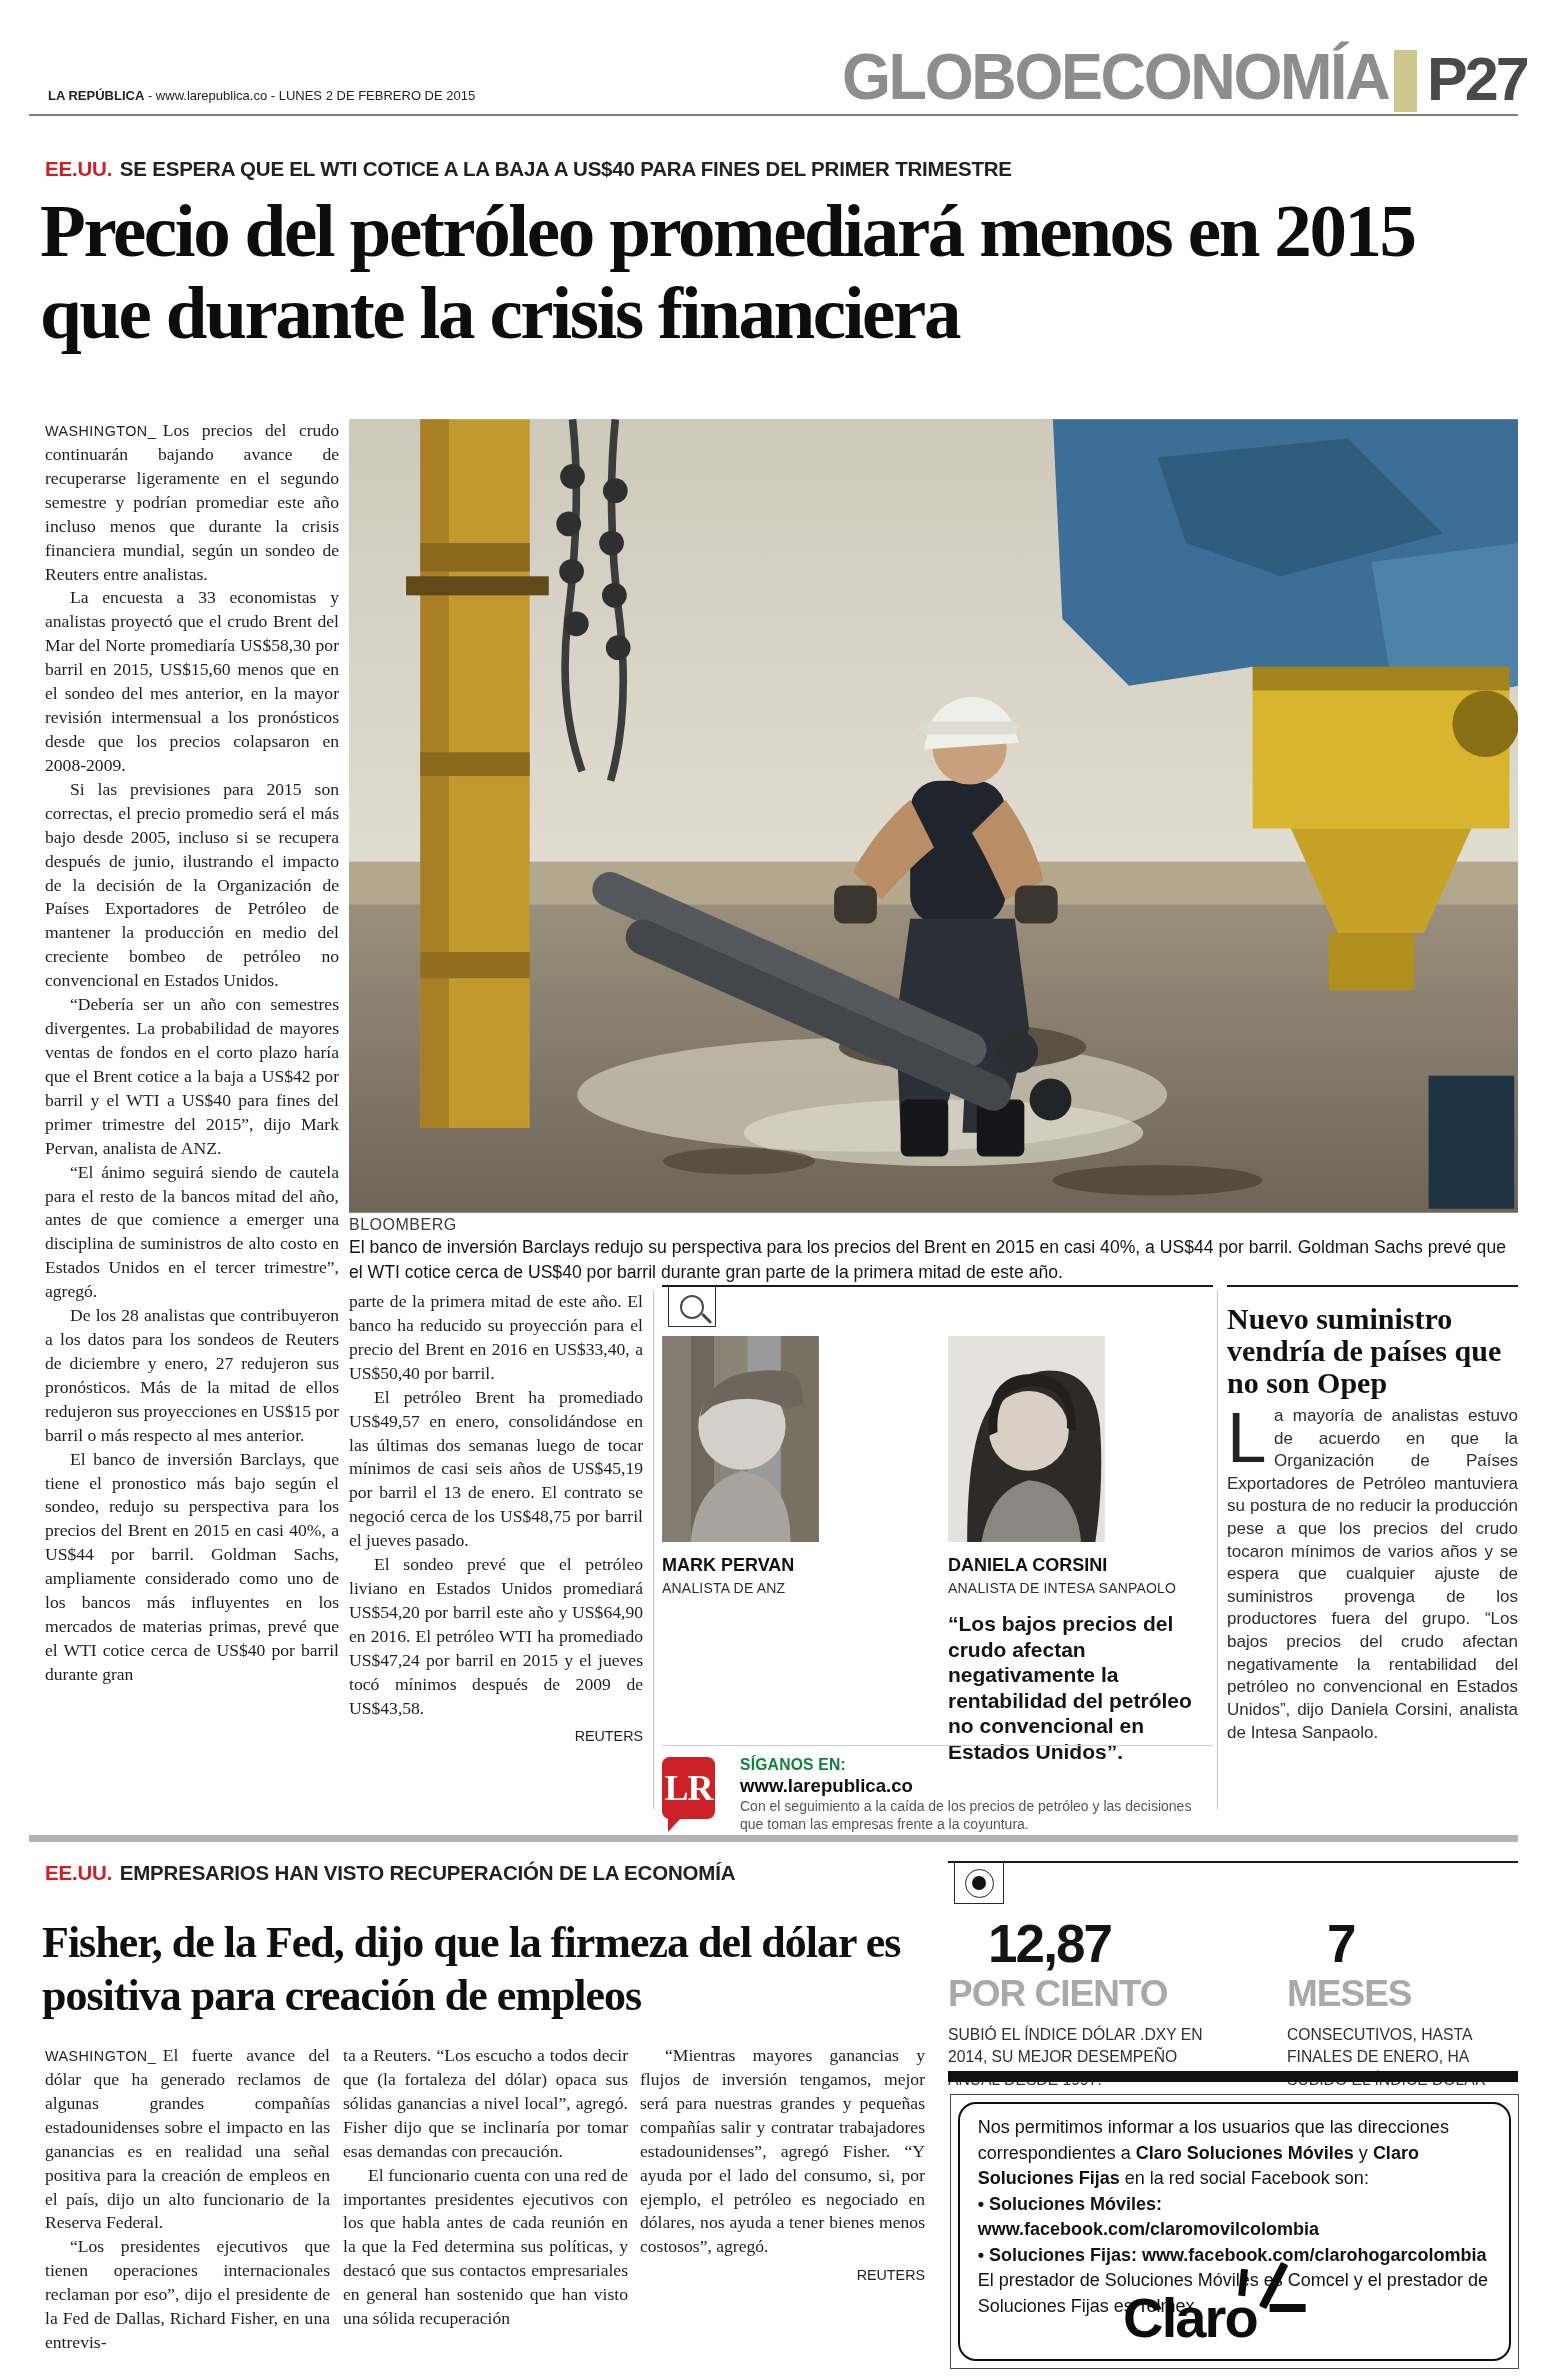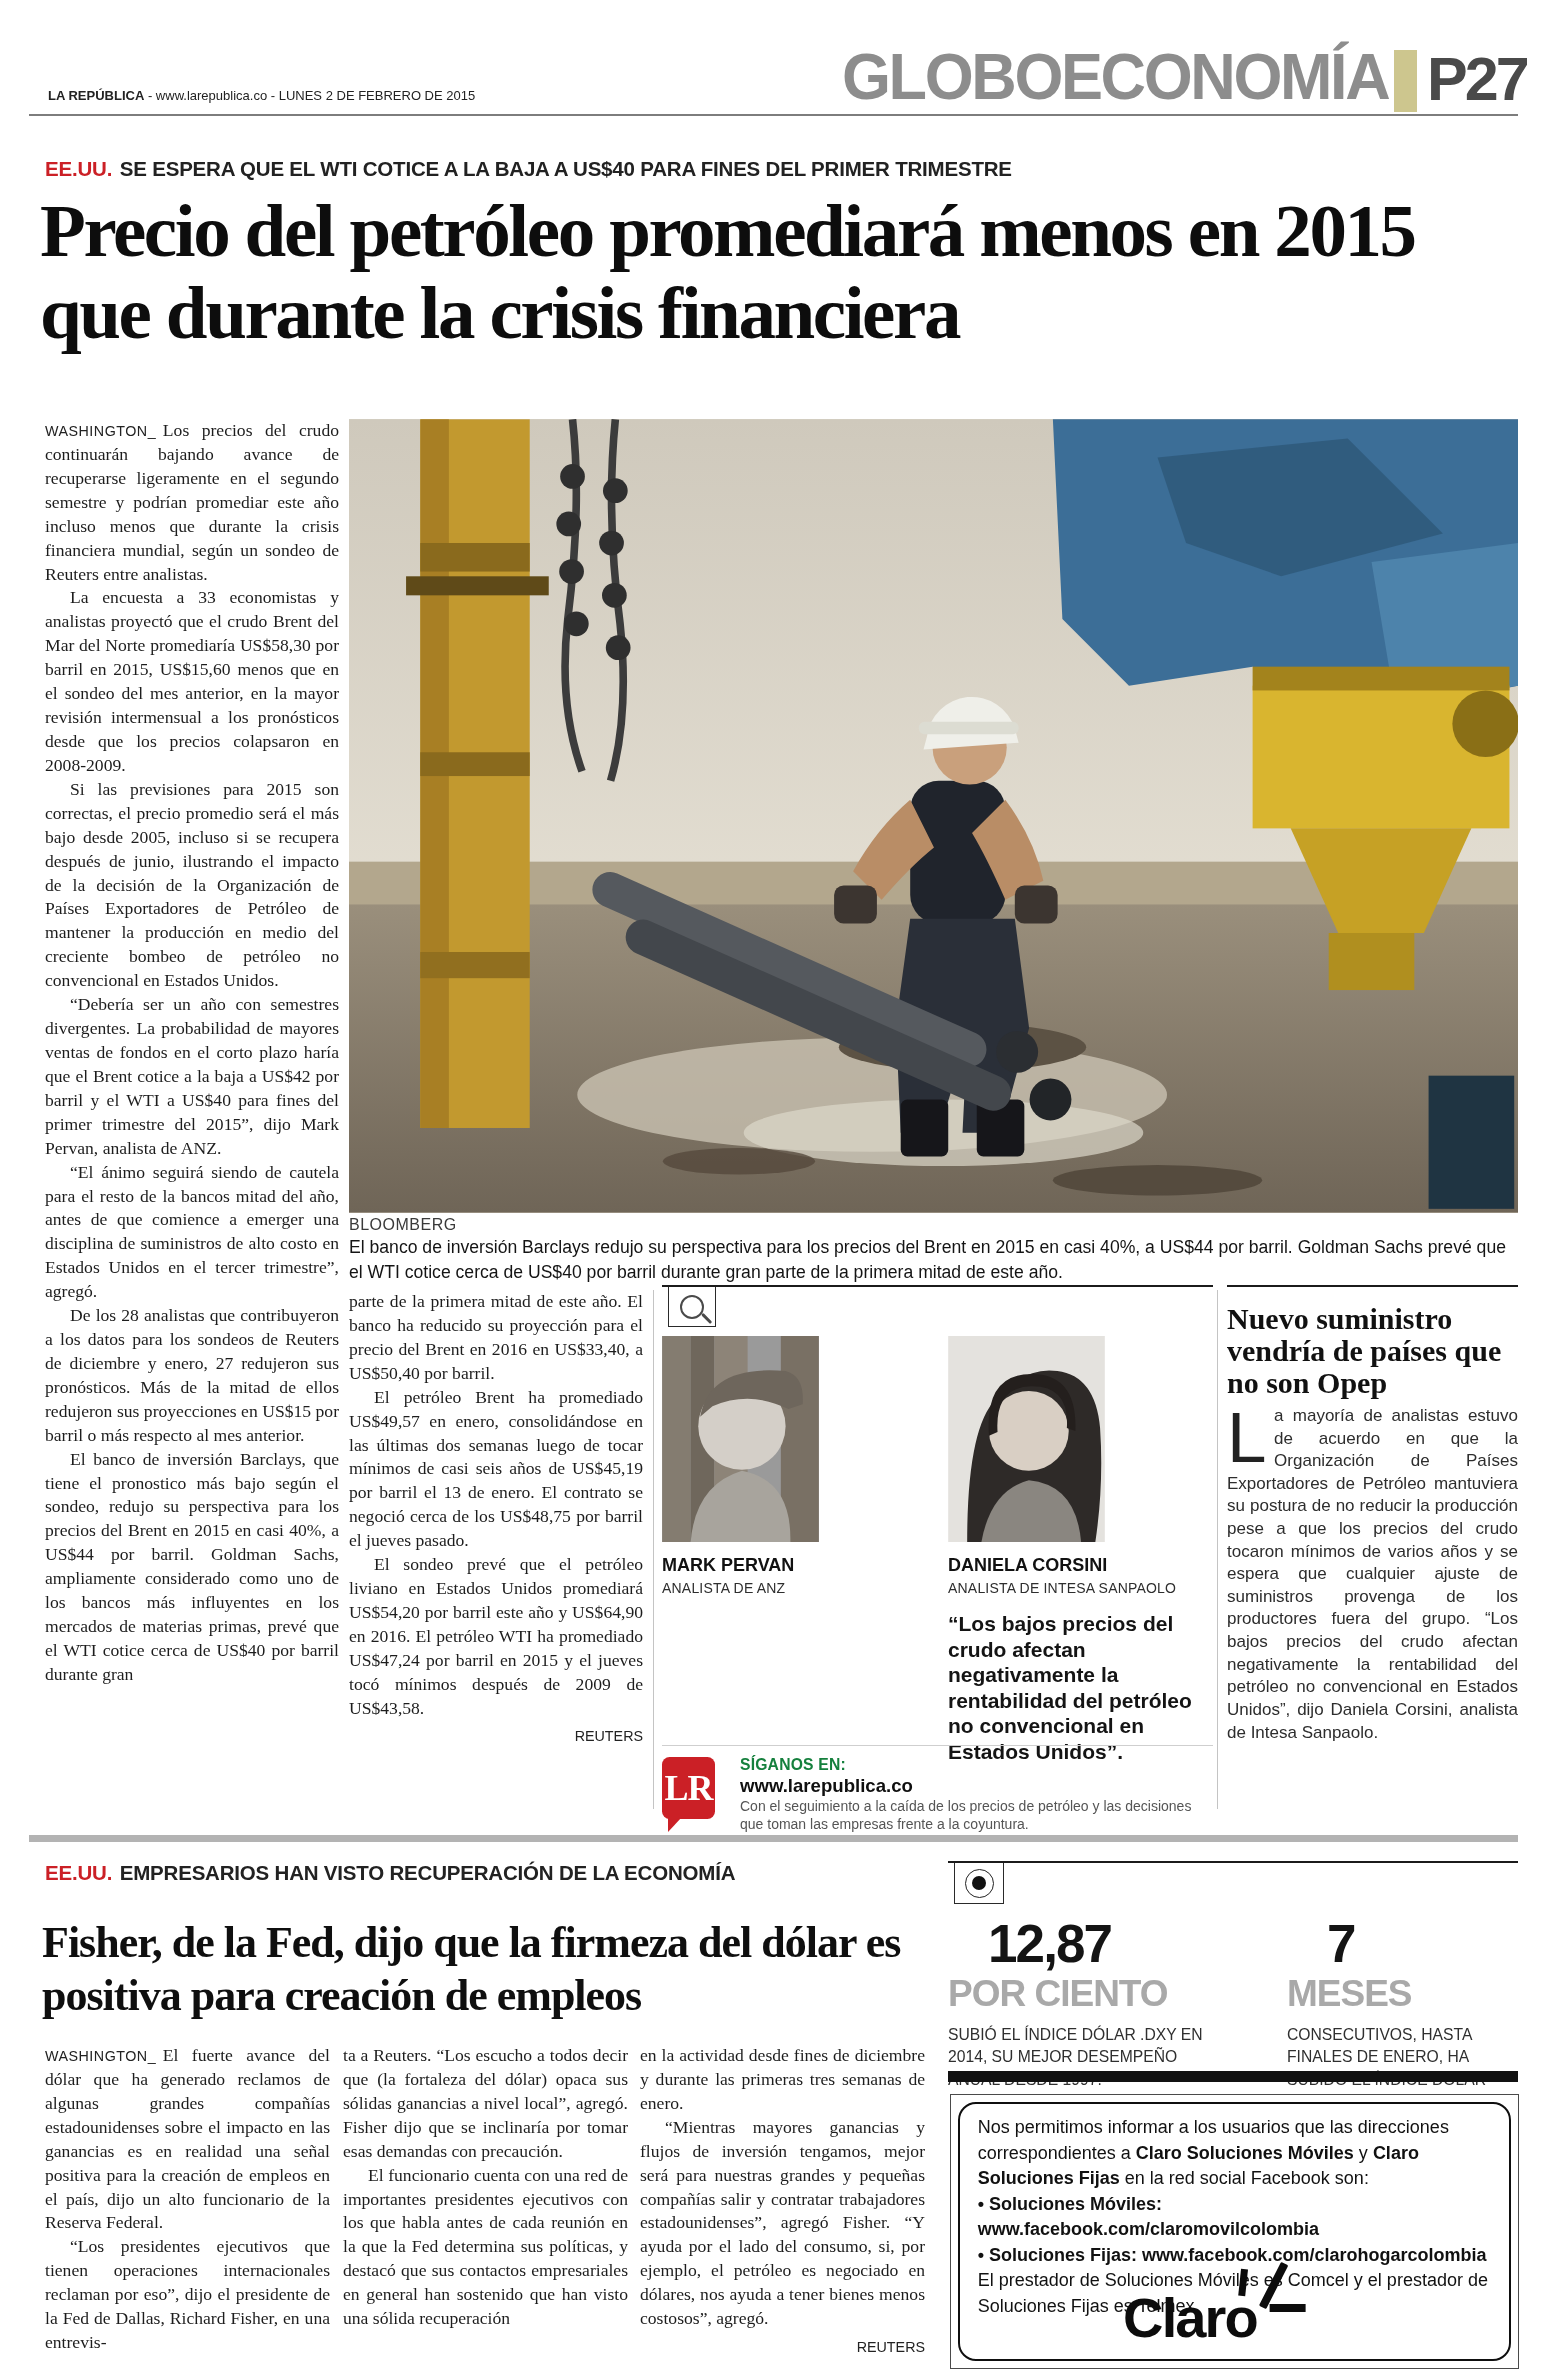--- a/index.html
+++ b/index.html
@@ -271,21 +271,20 @@
 
   <div class="abs bodycol fcol fcol1">
     <p><span class="dateline">WASHINGTON_</span><span>El fuerte avance del dólar que ha generado reclamos de algunas grandes compañías estadounidenses sobre el impacto en las ganancias es en realidad una señal positiva para la creación de empleos en el país, dijo un alto funcionario de la Reserva Federal.</span></p>
     <p class="ind">“Los presidentes ejecutivos que tienen operaciones internacionales reclaman por eso”, dijo el presidente de la Fed de Dallas, Richard Fisher, en una entrevis-</p>
   </div>
   <div class="abs bodycol fcol fcol2">
     <p>ta a Reuters. “Los escucho a todos decir que (la fortaleza del dólar) opaca sus sólidas ganancias a nivel local”, agregó. Fisher dijo que se inclinaría por tomar esas demandas con precaución.</p>
     <p class="ind">El funcionario cuenta con una red de importantes presidentes ejecutivos con los que habla antes de cada reunión en la que la Fed determina sus políticas, y destacó que sus contactos empresariales en general han sostenido que han visto una sólida recuperación</p>
   </div>
   <div class="abs bodycol fcol fcol3">
-    <p>en la actividad desde fines de diciembre y durante las primeras tres semanas de enero.</p>
     <p class="ind">“Mientras mayores ganancias y flujos de inversión tengamos, mejor será para nuestras grandes y pequeñas compañías salir y contratar trabajadores estadounidenses”, agregó Fisher. “Y ayuda por el lado del consumo, si, por ejemplo, el petróleo es negociado en dólares, nos ayuda a tener bienes menos costosos”, agregó.</p>
     <div class="byline">REUTERS</div>
   </div>
 
   <div class="abs secrule" style="left:948px;top:1861px;width:570px;"></div>
   <div class="abs notch" style="left:954px;top:1863px;width:48px;height:40px;">
     <div class="bull">
         <span></span>
       </div>
   </div>

